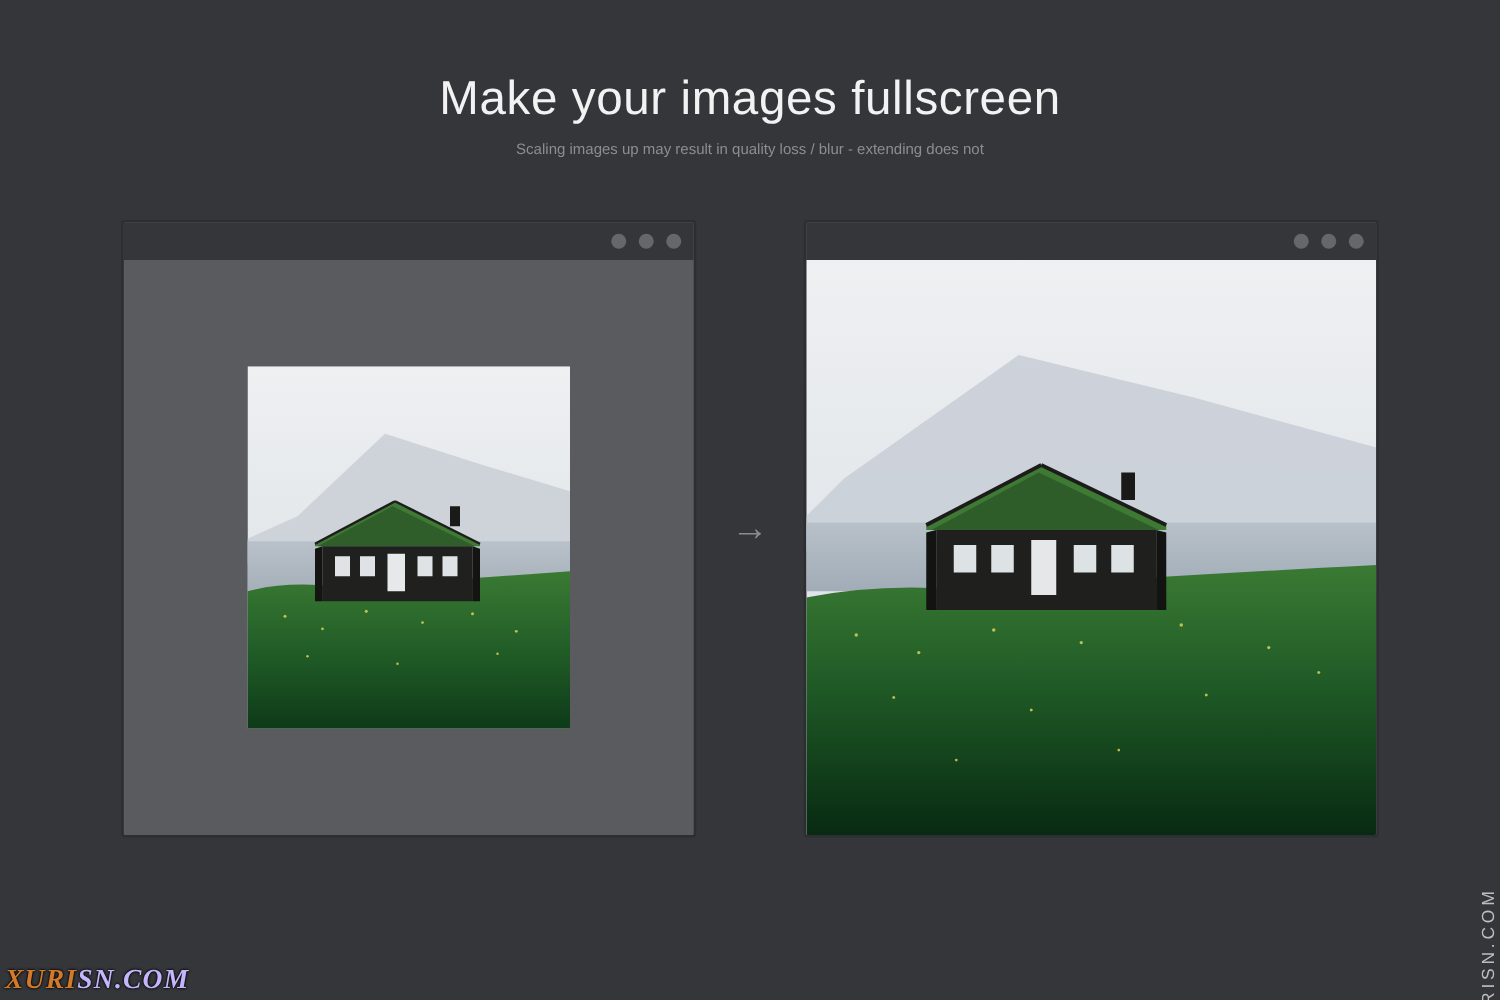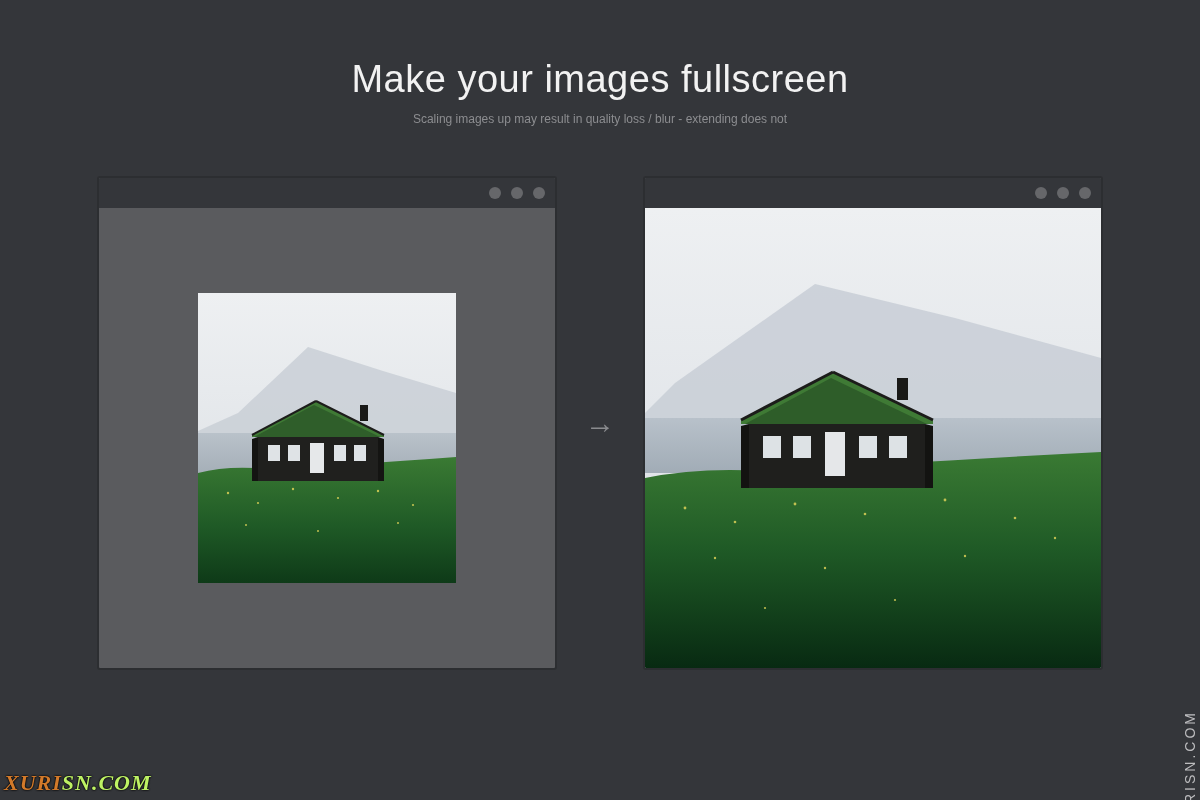--- a/index.html
+++ b/index.html
@@ -104,21 +104,21 @@
     bottom: 4px;
     font-family: Georgia, "Times New Roman", serif;
     font-size: 22px;
     font-style: italic;
     font-weight: 700;
     letter-spacing: 1px;
     color: #d37a2a;
     text-shadow: 0 0 2px #000, 0 0 2px #000;
   }
   .watermark-b .dark {
-    color: #bef264;
+    color: #c4b5fd;
   }
   svg { display: block; }
 </style>
 </head>
 <body>
 
 <div class="stage">
 
   <div class="heading">Make your images fullscreen</div>
   <div class="subheading">Scaling images up may result in quality loss / blur - extending does not</div>

